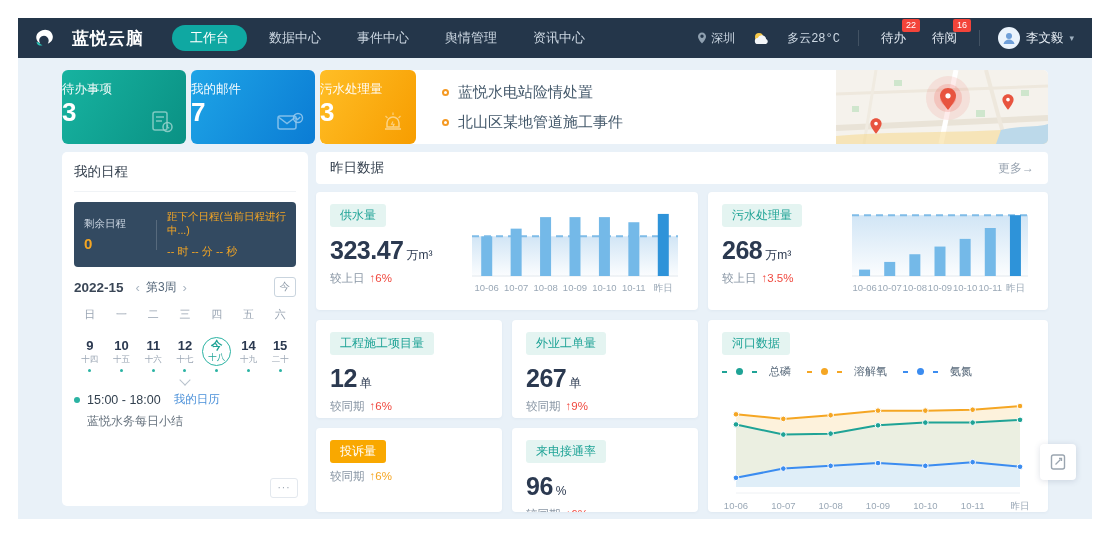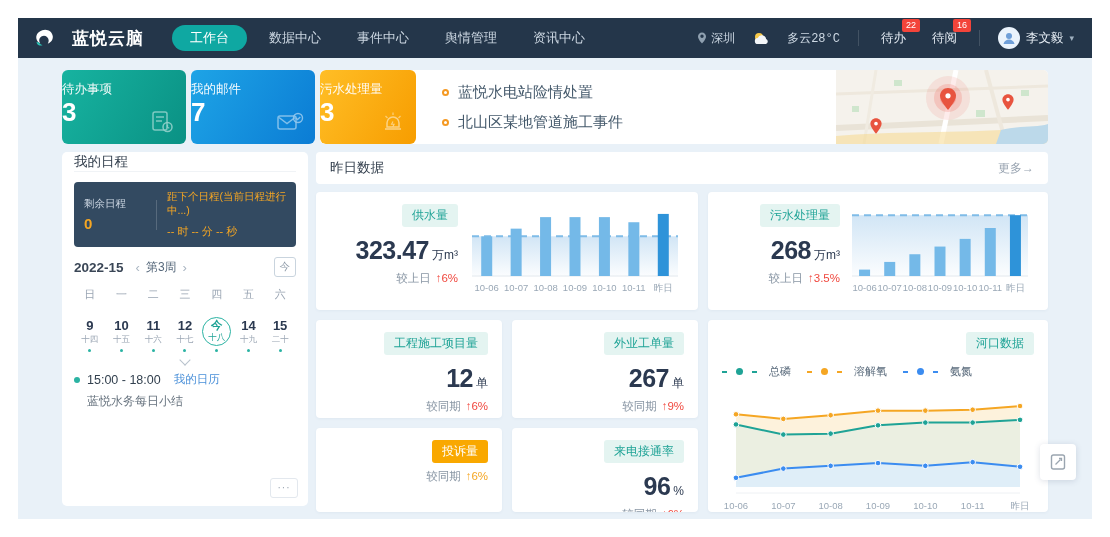--- a/index.html
+++ b/index.html
@@ -41,21 +41,21 @@
   .events-list { flex:1; list-style:none; padding:11px 10px 11px 26px; display:flex; flex-direction:column; justify-content:center; gap:11px; }
   .events-list li { display:flex; align-items:center; gap:9px; font-size:15px; color:#44596b; cursor:pointer; }
   .ring { width:7px; height:7px; border:2px solid #f59a23; border-radius:50%; flex-shrink:0; }
   .map-box { width:212px; height:100%; flex-shrink:0; }
   .map-box svg { width:100%; height:100%; display:block; }
 
   .main-row { margin-top:8px; display:flex; gap:8px; align-items:flex-start; }
 
   
   .schedule-panel { width:246px; height:354px; background:#fff; border-radius:5px; padding:0 12px 10px 12px; position:relative; flex-shrink:0; }
-  .panel-header { height:20px; display:flex; align-items:center; font-size:13.5px; color:#333f4d; border-bottom:1px solid #f0f3f6; }
+  .panel-header { height:40px; display:flex; align-items:center; font-size:13.5px; color:#333f4d; border-bottom:1px solid #f0f3f6; }
   .countdown-box { margin-top:10px; background:#334a61; border-radius:4px; padding:8px 10px; display:flex; align-items:center; gap:10px; }
   .cd-left { width:62px; }
   .cd-label { font-size:10.5px; color:#ccd6e2; }
   .cd-value { font-size:15px; color:#f5a623; font-weight:bold; margin-top:4px; }
   .cd-div { width:1px; height:30px; background:rgba(255,255,255,.18); }
   .cd-right { flex:1; }
   .cd-next { font-size:10.5px; color:#f5a623; }
   .cd-count { font-size:11px; color:#f5a623; margin-top:6px; }
   .cal-head { margin-top:10px; display:flex; align-items:center; font-size:13.5px; color:#3a4656; }
   .cal-month { font-weight:bold; }
@@ -80,21 +80,21 @@
   .sched-cal { font-size:11.5px; color:#4a90d9; margin-left:6px; cursor:pointer; }
   .sched-title { font-size:12px; color:#66727e; margin:6px 0 0 13px; }
   .more-dots { position:absolute; right:10px; bottom:8px; width:28px; height:20px; border:1px solid #e3e8ee; border-radius:3px; background:#fff; color:#98a3b0; font-size:10px; letter-spacing:1px; cursor:pointer; line-height:1; }
 
   
   .data-panel { flex:1; display:flex; flex-direction:column; }
   .data-header { height:32px; background:#fff; border-radius:4px; display:flex; align-items:center; justify-content:space-between; padding:0 14px; }
   .data-title { font-size:13.5px; color:#333f4d; }
   .data-more { font-size:12px; color:#98a3b0; cursor:pointer; }
   .data-grid { margin-top:8px; display:grid; grid-template-columns:1fr 1fr 340px; grid-template-rows:118px 98px 84px; gap:10px;
-    grid-template-areas:"supply supply sewage" "project field river" "complaint callrate river";text-align:right; }
+    grid-template-areas:"supply supply sewage" "project field river" "complaint callrate river"; }
   .stat-card { background:#fff; border-radius:4px; padding:12px 14px; box-shadow:0 1px 3px rgba(40,70,110,.05); overflow:hidden; }
   .sc-supply { grid-area:supply; display:flex; gap:8px; }
   .sc-sewage { grid-area:sewage; display:flex; flex-direction:row; gap:6px; }
   .sc-project { grid-area:project; } .sc-field { grid-area:field; }
   .sc-complaint { grid-area:complaint; } .sc-callrate { grid-area:callrate; }
   .sc-river { grid-area:river; display:flex; flex-direction:column; }
   .badge { display:inline-block; font-size:12px; color:#1fa396; background:#e4f4f1; padding:3px 10px; border-radius:3px; white-space:nowrap; }
   .badge.orange { background:#f9a800; color:#fff; }
   .value-row { margin-top:9px; white-space:nowrap; }
   .value { font-size:25px; font-weight:bold; color:#2b3950; letter-spacing:-.5px; }

